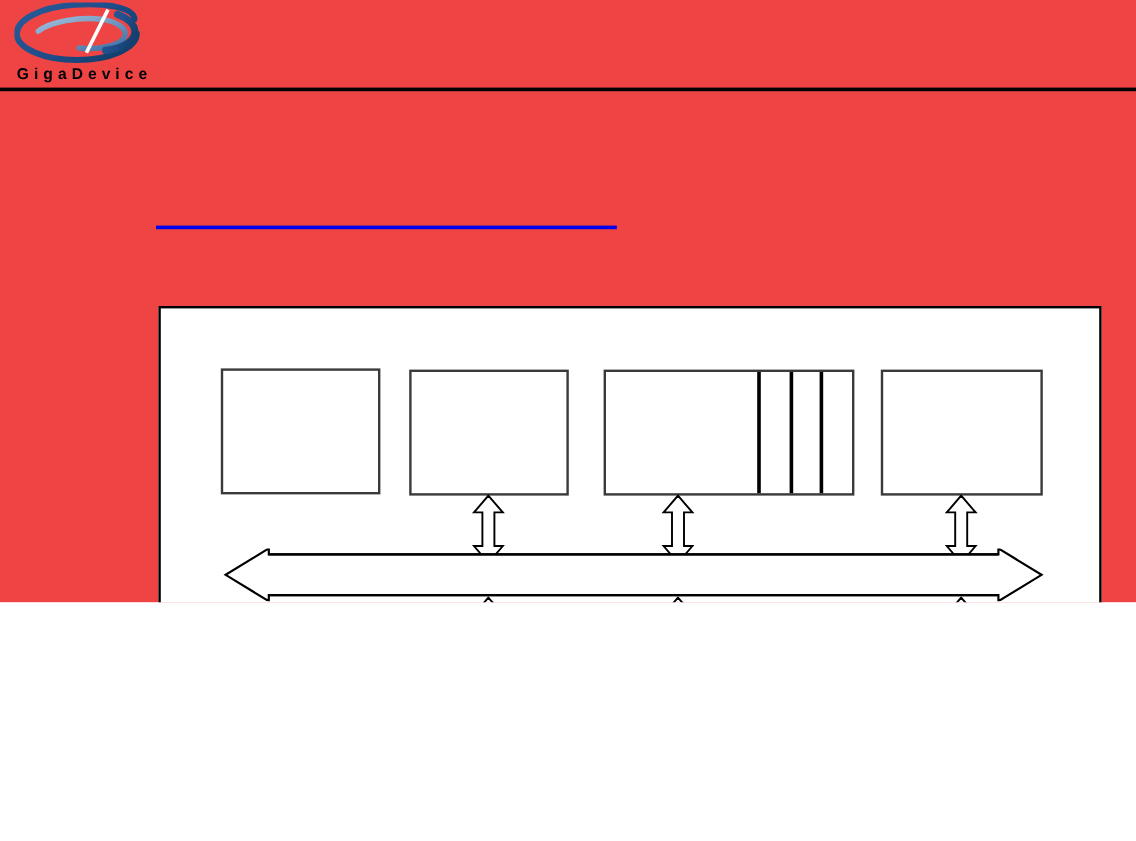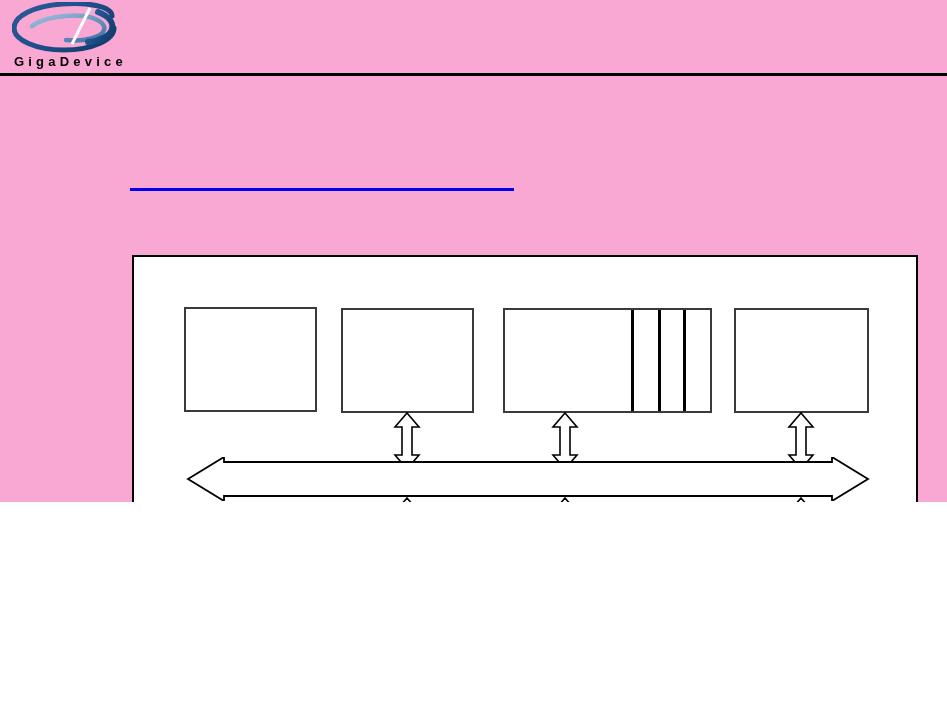--- a/index.html
+++ b/index.html
@@ -8,21 +8,21 @@
     padding: 0;
     background: #ffffff;
   }
   body {
     font-family: "Liberation Sans", sans-serif;
   }
   .page {
     position: relative;
     width: 947px;
     height: 502px;
-    background: #f9a8d4;
+    background: #ef4444;
     overflow: hidden;
   }
 
   
   .header-logo {
     position: absolute;
     left: 8px;
     top: 2px;
     width: 130px;
     height: 72px;

